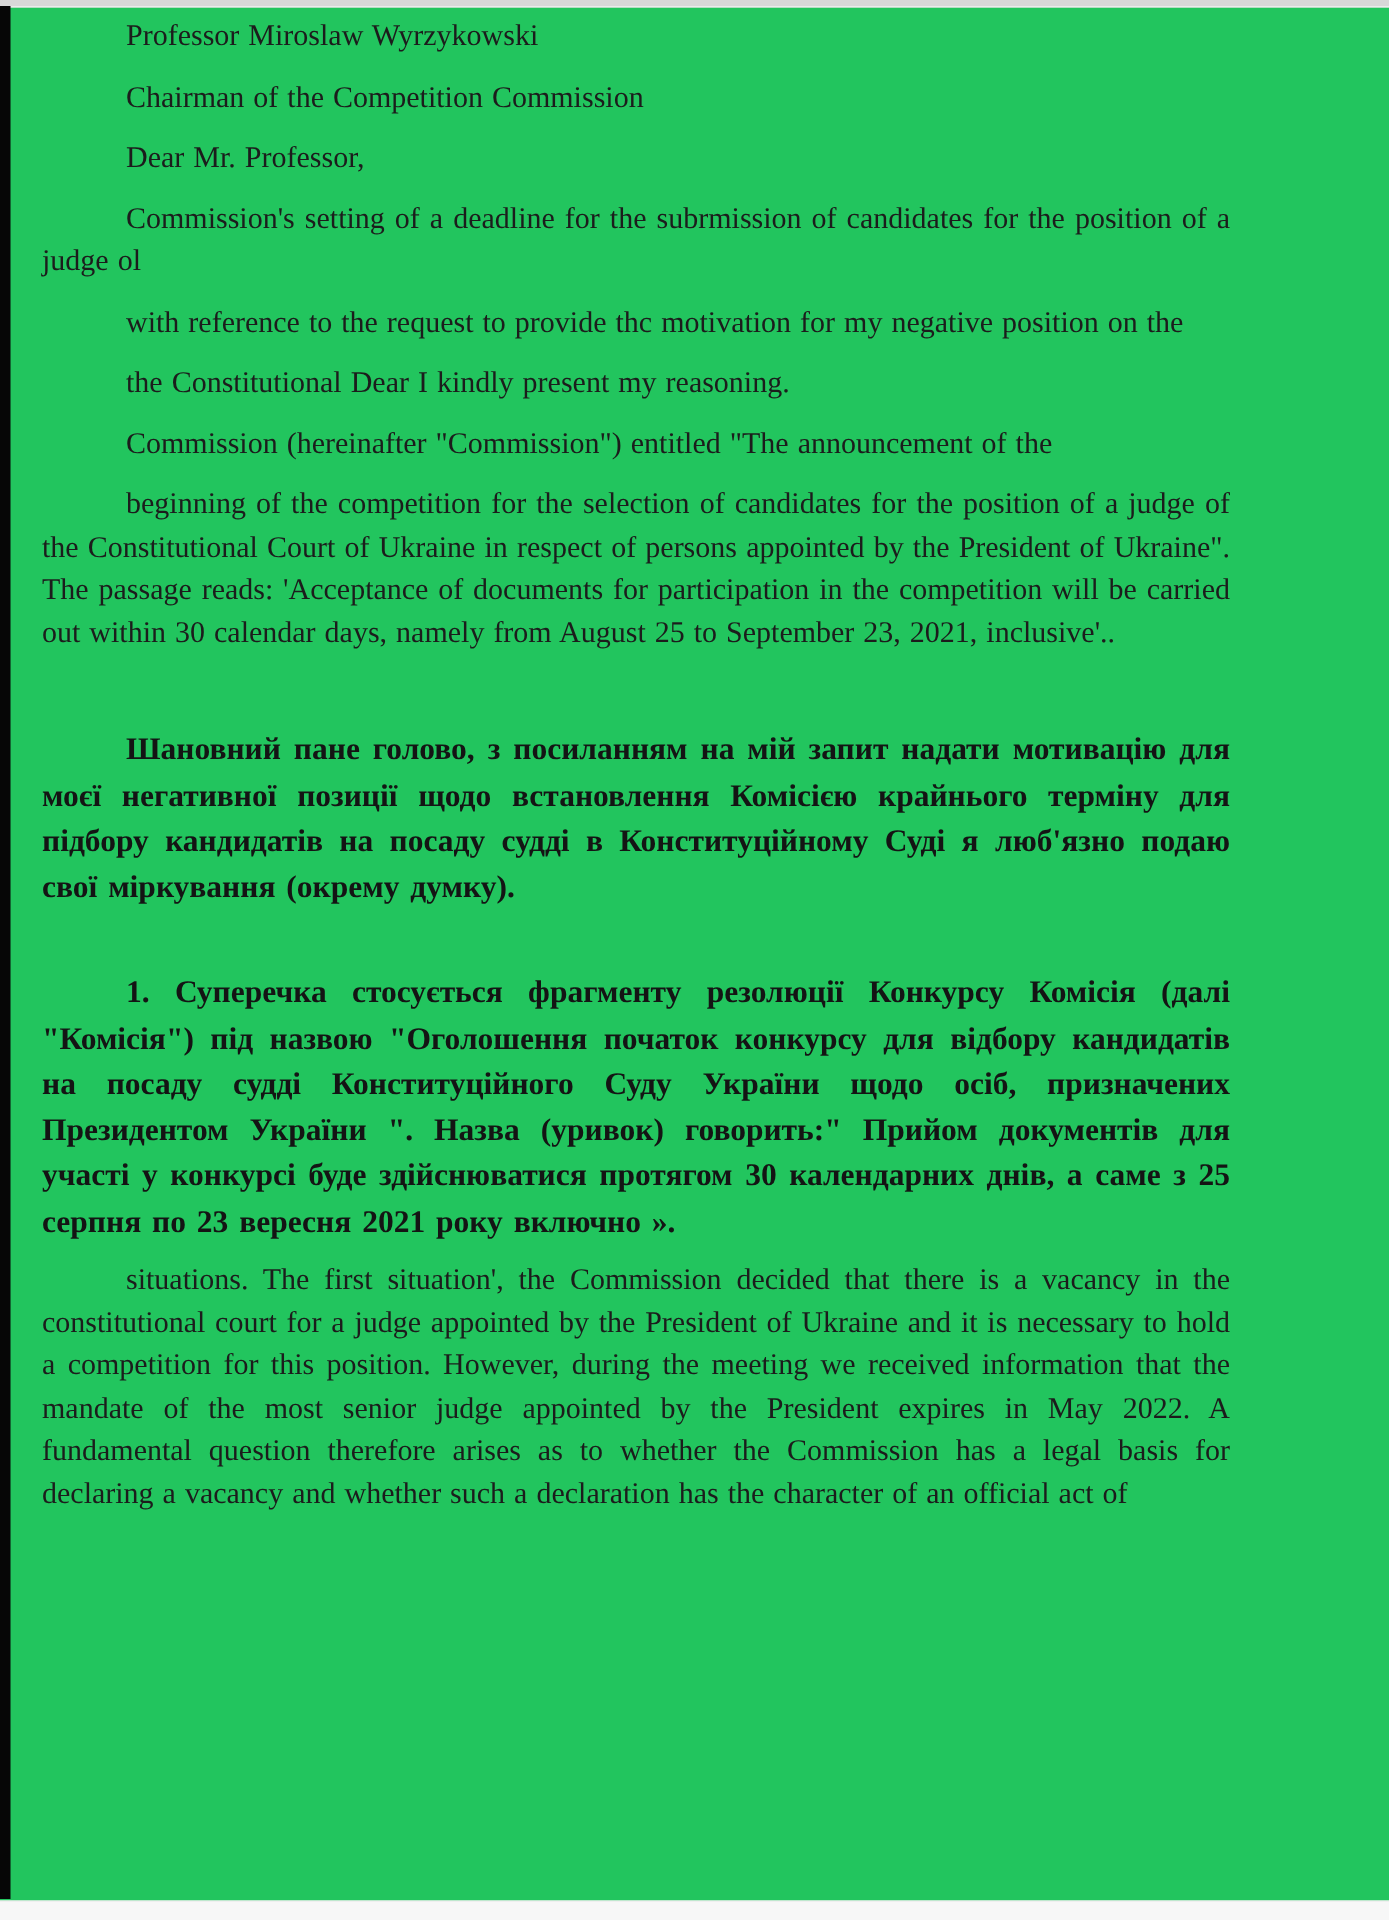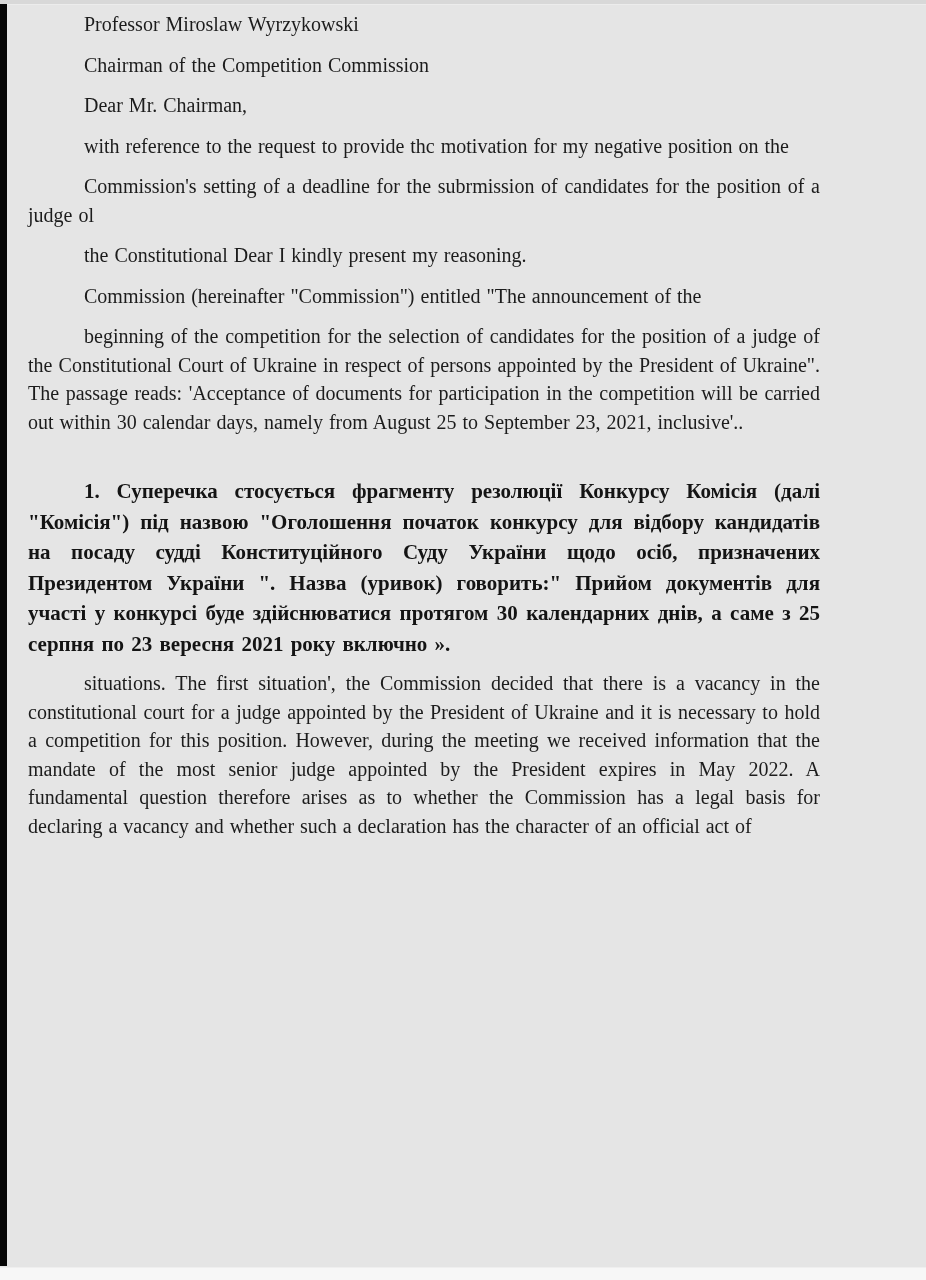--- a/index.html
+++ b/index.html
@@ -63,29 +63,30 @@
     color: #141414;
     margin-top: 40px;
   }
   .para.gap-lg {
     margin-top: 48px;
   }
 </style>
 </head>
 <body>
 
-<div class="screen" style="background: #e5e5e5; color: rgb(28, 28, 28);">
+<div class="screen" style="background: #22c55e; color: rgb(28, 28, 28);">
   <div class="top-strip" style="background: rgb(216, 216, 216);"></div>
   <div class="left-bar" style="background: rgb(6, 6, 6);"></div>
   <div class="content" id="doc-body">
       <p class="para en" lang="en">Professor Miroslaw Wyrzykowski</p>
       <p class="para en" lang="en">Chairman of the Competition Commission</p>
-      <p class="para en" lang="en">Dear Mr. Chairman,</p>
+      <p class="para en" lang="en">Dear Mr. Professor,</p>
+      <p class="para en" lang="en">Commission's setting of a deadline for the subrmission of candidates for the position of a judge ol</p>
       <p class="para en" lang="en">with reference to the request to provide thc motivation for my negative position on the</p>
-      <p class="para en" lang="en">Commission's setting of a deadline for the subrmission of candidates for the position of a judge ol</p>
       <p class="para en" lang="en">the Constitutional Dear I kindly present my reasoning.</p>
       <p class="para en" lang="en">Commission (hereinafter "Commission") entitled "The announcement of the</p>
       <p class="para en" lang="en">beginning of the competition for the selection of candidates for the position of a judge of the Constitutional Court of Ukraine in respect of persons appointed by the President of Ukraine". The passage reads: 'Acceptance of documents for participation in the competition will be carried out within 30 calendar days, namely from August 25 to September 23, 2021, inclusive'..</p>
+      <p class="para uk gap-lg" lang="uk">Шановний пане голово, з посиланням на мій запит надати мотивацію для моєї негативної позиції щодо встановлення Комісією крайнього терміну для підбору кандидатів на посаду судді в Конституційному Суді я люб'язно подаю свої міркування (окрему думку).</p>
       <p class="para uk" lang="uk">1. Суперечка стосується фрагменту резолюції Конкурсу Комісія (далі "Комісія") під назвою "Оголошення початок конкурсу для відбору кандидатів на посаду судді Конституційного Суду України щодо осіб, призначених Президентом України ". Назва (уривок) говорить:" Прийом документів для участі у конкурсі буде здійснюватися протягом 30 календарних днів, а саме з 25 серпня по 23 вересня 2021 року включно ».</p>
       <p class="para en" lang="en">situations. The first situation', the Commission decided that there is a vacancy in the constitutional court for a judge appointed by the President of Ukraine and it is necessary to hold a competition for this position. However, during the meeting we received information that the mandate of the most senior judge appointed by the President expires in May 2022. A fundamental question therefore arises as to whether the Commission has a legal basis for declaring a vacancy and whether such a declaration has the character of an official act of</p>
     </div>
   <div class="bottom-strip" style="background: rgb(247, 247, 247);"></div>
 </div>
 
 </body></html>

